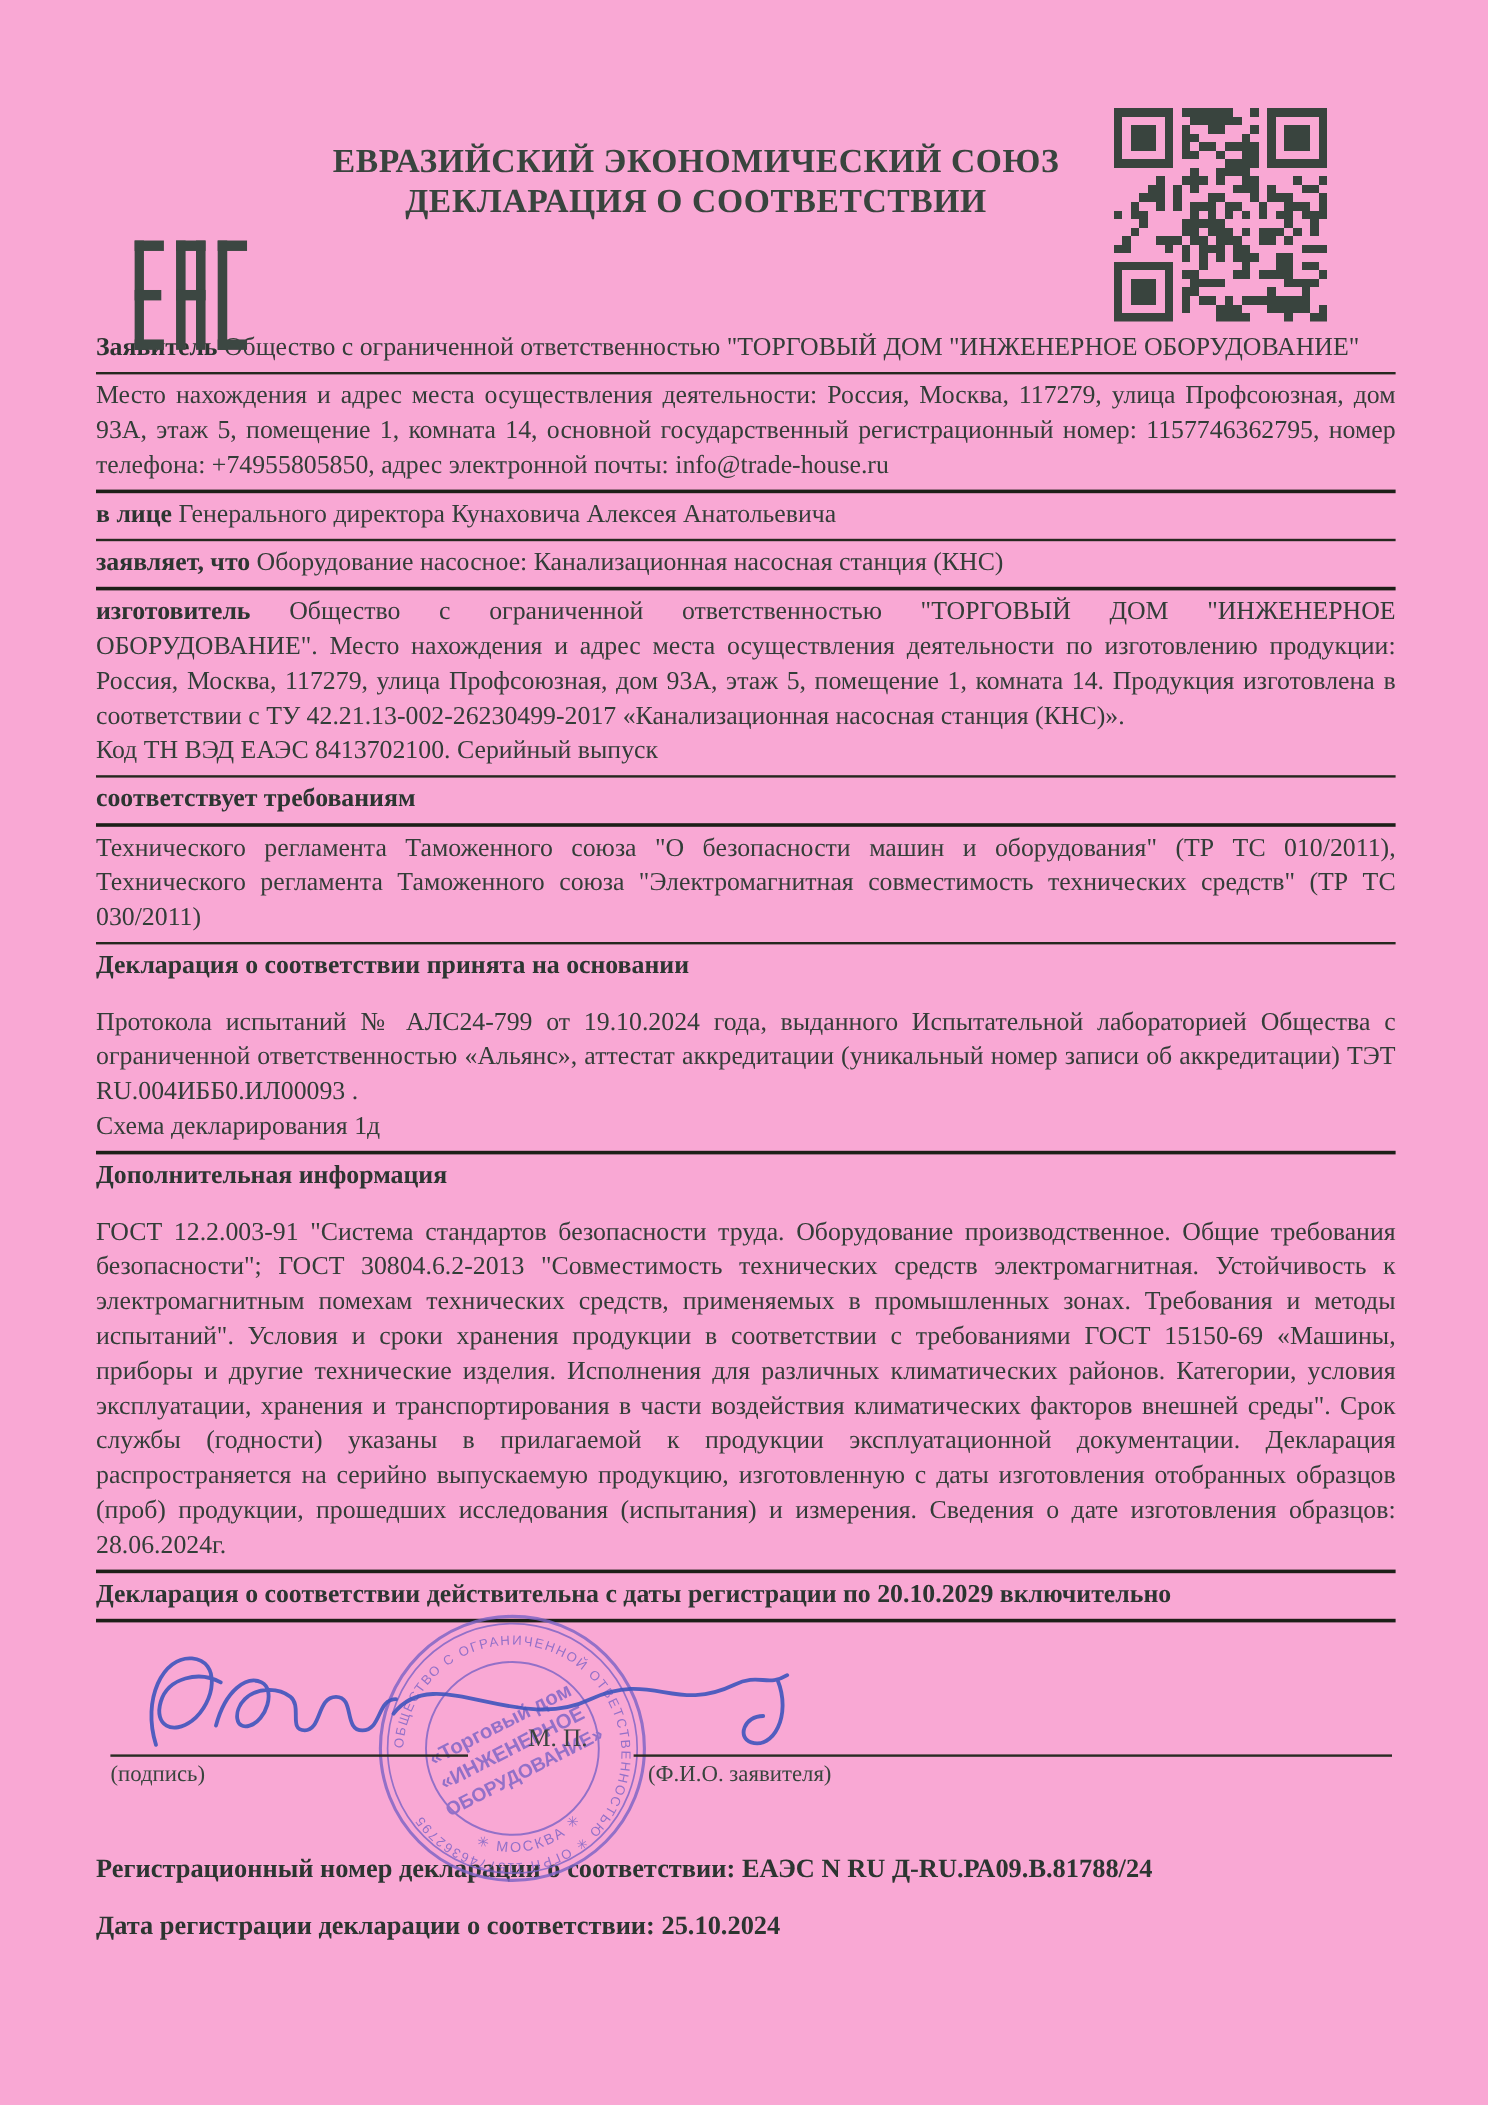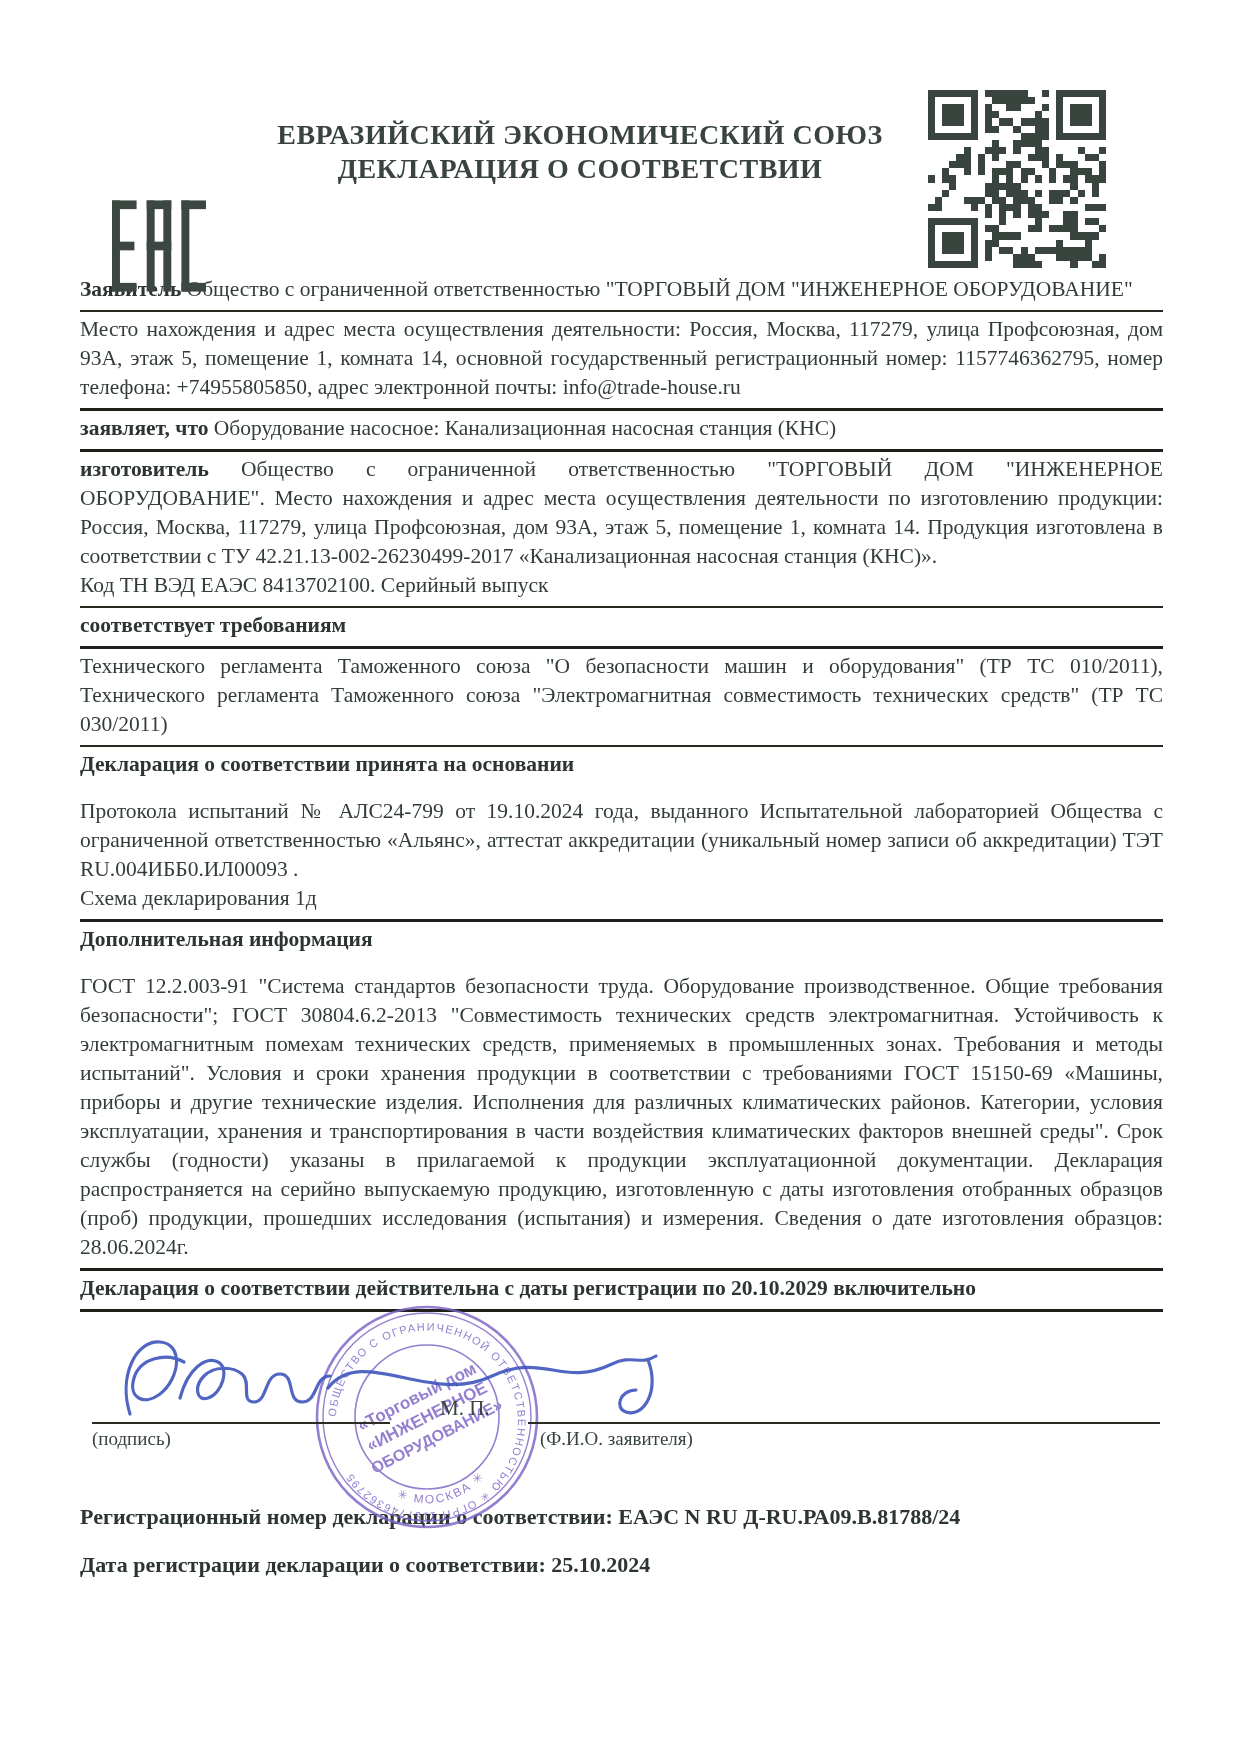--- a/index.html
+++ b/index.html
@@ -1,17 +1,17 @@
 <!DOCTYPE html>
 <html><head>
 <meta charset="utf-8">
 <style>
   html,body{margin:0;padding:0;background:#e8e8e8;}
   .page{
-    width:1240px;height:1754px;position:relative;background:#ffffff;
+    width:1240px;height:1754px;position:relative;background:#f9a8d4;
     font-family:"Liberation Serif","DejaVu Serif",serif;
     color:#333d38;overflow:hidden;margin:0 auto;
   }
   
   .hdr{position:relative;height:272px;}
   .titles{position:absolute;left:180px;right:260px;top:118px;text-align:center;}
   .title-line{font-weight:bold;font-size:28px;line-height:34px;color:#39443e;letter-spacing:.5px;}
   .eac{position:absolute;left:112px;top:200px;}
   .qr{position:absolute;left:928px;top:90px;width:178px;height:178px;}
   
@@ -383,20 +383,23 @@
   <div class="content">
 
     <section class="rule-thin">
       <p class="t"><b>Заявитель</b> <span>Общество с ограниченной ответственностью "ТОРГОВЫЙ ДОМ "ИНЖЕНЕРНОЕ ОБОРУДОВАНИЕ"</span></p>
     </section>
 
     <section class="rule-thick">
       <p class="t">Место нахождения и адрес места осуществления деятельности: Россия, Москва, 117279, улица Профсоюзная, дом 93А, этаж 5, помещение 1, комната 14, основной государственный регистрационный номер: 1157746362795, номер телефона: +74955805850, адрес электронной почты: info@trade-house.ru</p>
     </section>
 
+    <section class="rule-thin">
+      <p class="t"><b>в лице</b> <span>Генерального директора Кунаховича Алексея Анатольевича</span></p>
+    </section>
 
     <section class="rule-thick">
       <p class="t"><b>заявляет, что</b> <span>Оборудование насосное: Канализационная насосная станция (КНС)</span></p>
     </section>
 
     <section class="rule-thin">
       <p class="t"><b>изготовитель</b> <span>Общество с ограниченной ответственностью "ТОРГОВЫЙ ДОМ "ИНЖЕНЕРНОЕ ОБОРУДОВАНИЕ". Место нахождения и адрес места осуществления деятельности по изготовлению продукции: Россия, Москва, 117279, улица Профсоюзная, дом 93А, этаж 5, помещение 1, комната 14. Продукция изготовлена в соответствии с ТУ 42.21.13-002-26230499-2017 «Канализационная насосная станция (КНС)».</span></p>
       <p class="t">Код ТН ВЭД ЕАЭС 8413702100. Серийный выпуск</p>
     </section>
 

